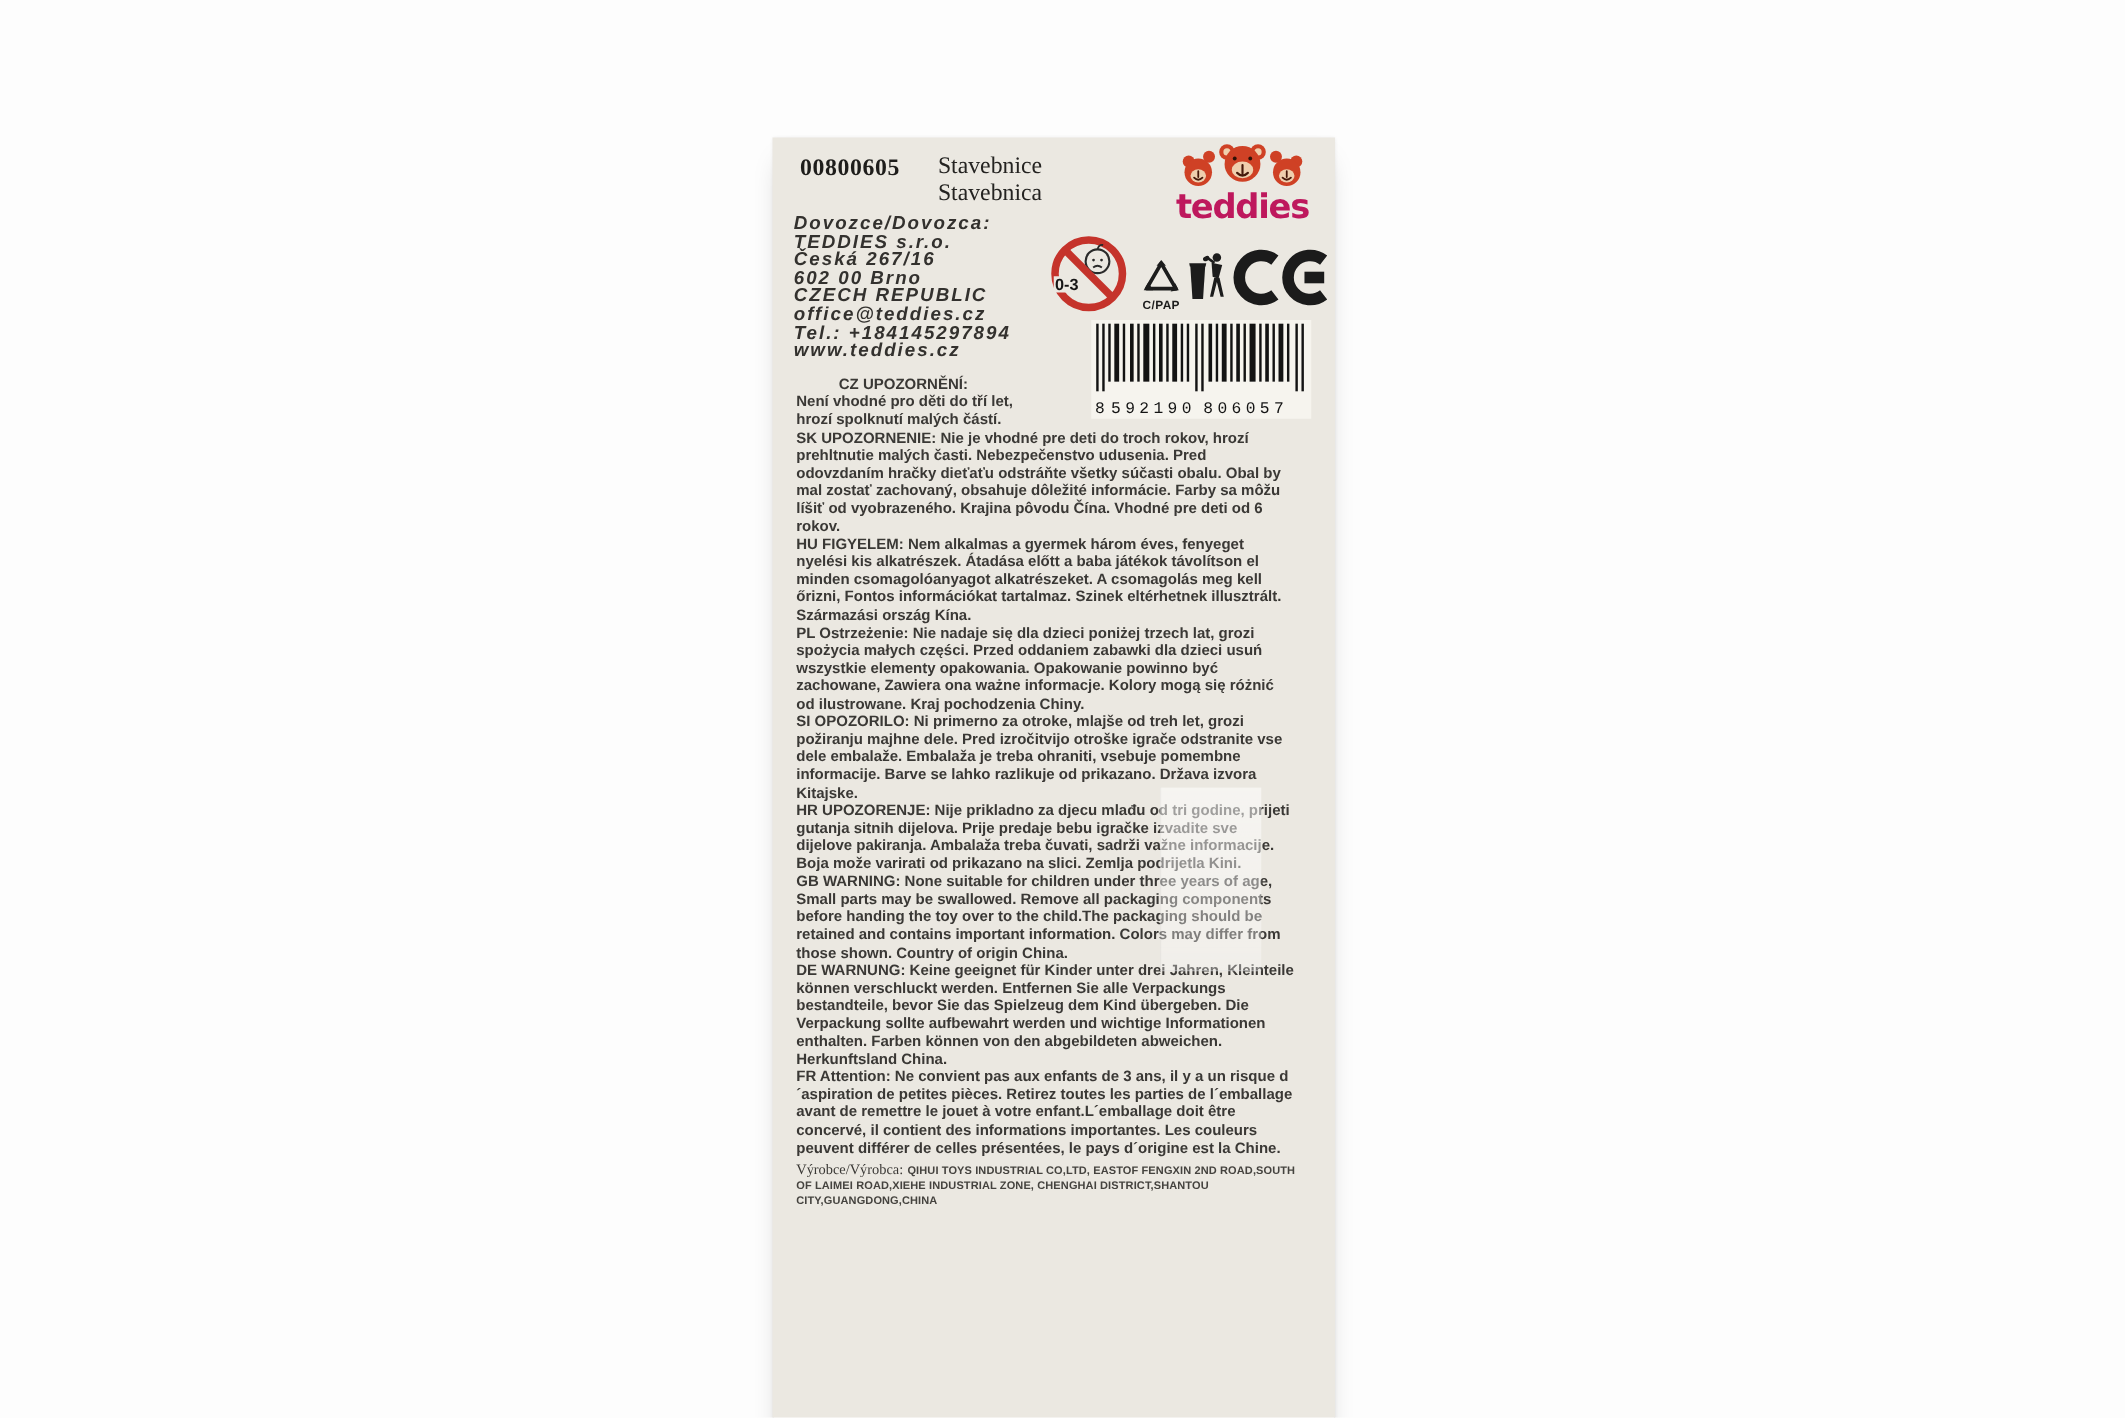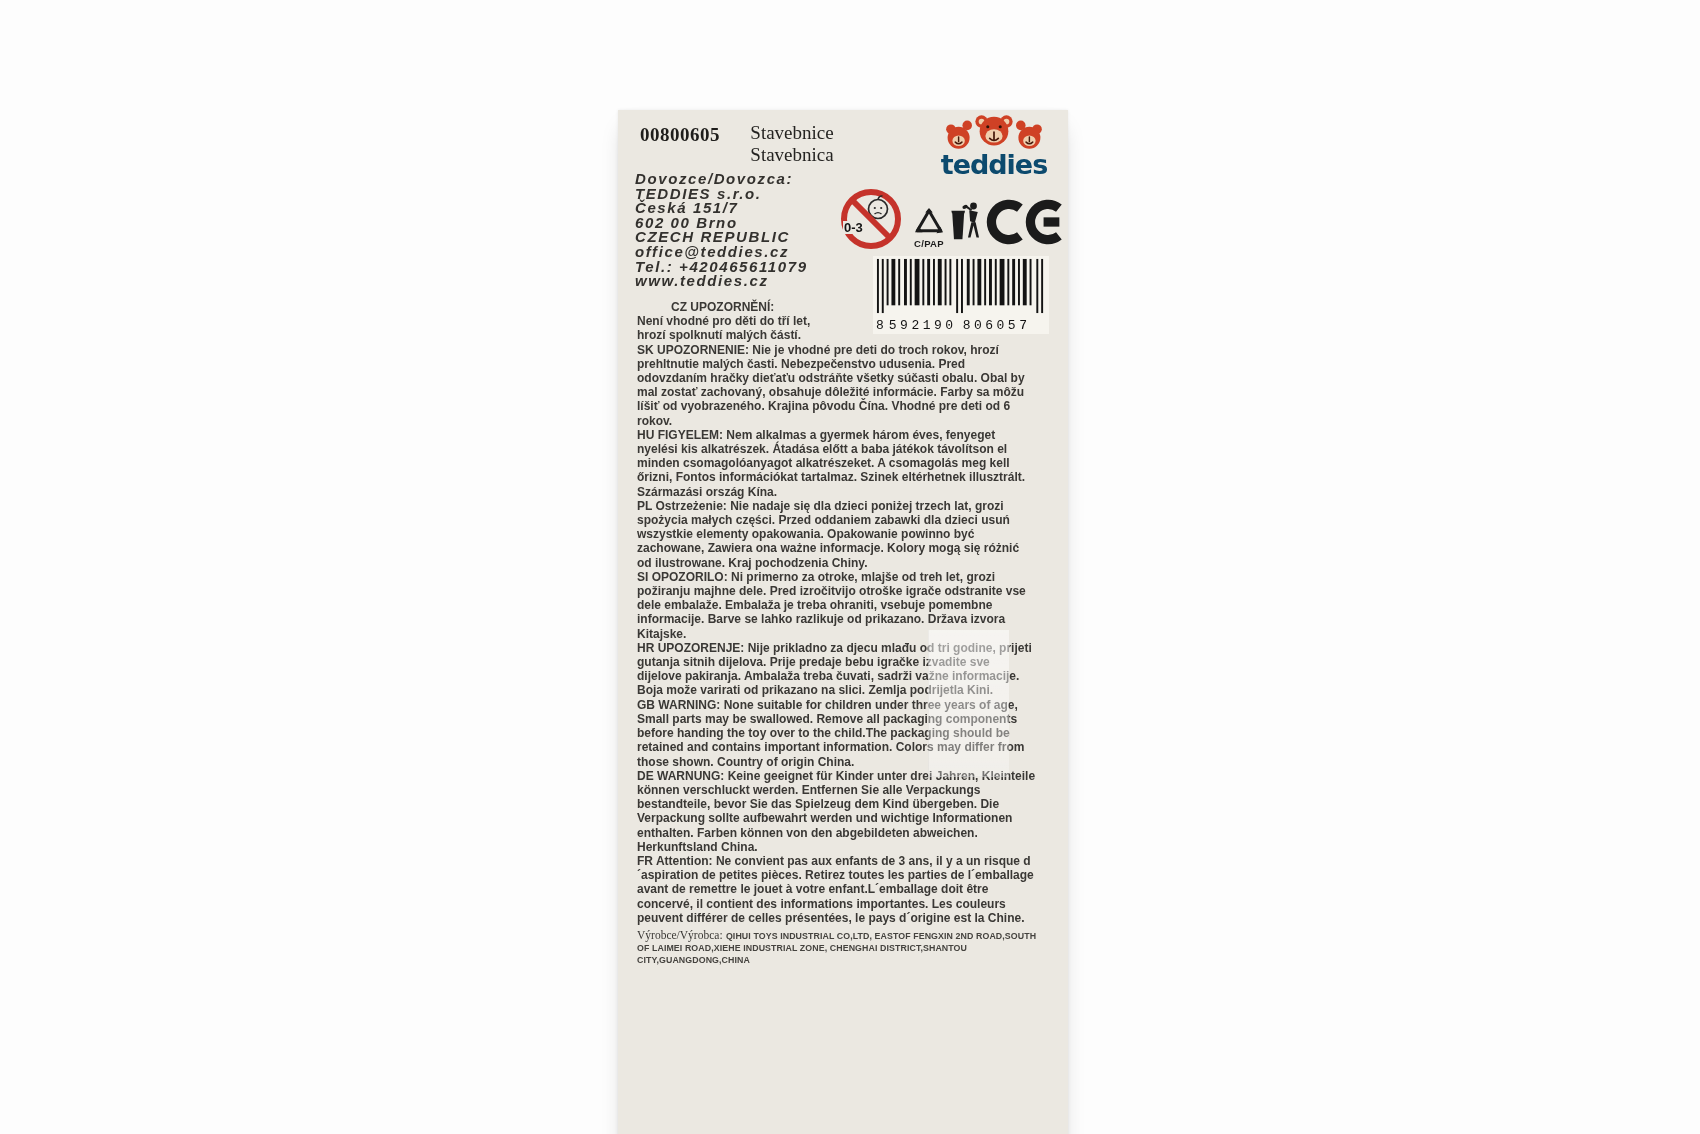--- a/index.html
+++ b/index.html
@@ -22,21 +22,21 @@
     font-family:"Liberation Serif",serif;font-weight:bold;font-size:19px;letter-spacing:.5px;color:#1e1d1b;
   }
   .title{
     position:absolute;left:99px;top:12px;width:150px;text-align:center;
     font-family:"Liberation Serif",serif;font-size:19px;line-height:22px;color:#242321;
   }
   .logo{position:absolute;right:16px;top:2px;width:116px;text-align:center;}
   .logo-text{
     margin-top:-9px;
     font-family:"DejaVu Sans",sans-serif;font-weight:800;font-size:27px;line-height:28px;
-    color:#0c4a6e;letter-spacing:-1px;
+    color:#be185d;letter-spacing:-1px;
   }
   
   .importer{
     position:absolute;left:17px;top:62px;
     font-weight:bold;font-style:italic;font-size:15px;line-height:14.6px;
     letter-spacing:1.6px;color:#33312e;white-space:nowrap;
   }
   
   .age-icon{position:absolute;left:222px;top:78px;}
   .recycle{position:absolute;left:292px;top:97px;width:38px;text-align:center;}
@@ -114,25 +114,25 @@
       <circle cx="49.5" cy="15.5" r="1.6" fill="#2d1106"></circle>
         <circle cx="62.5" cy="15.5" r="1.6" fill="#2d1106"></circle>
       <path d="M56 21 v7 M51.5 27.5 q4.5 4.5 9 0" stroke="#46190b" stroke-width="1.8" fill="none" stroke-linecap="round"></path>
     </svg>
     <div class="logo-text">teddies</div>
   </div>
 
   <div class="importer">
     <div>Dovozce/Dovozca:</div>
     <div>TEDDIES s.r.o.</div>
-    <div>Česká 151/7</div>
+    <div>Česká 267/16</div>
     <div>602 00 Brno</div>
     <div>CZECH REPUBLIC</div>
     <div>office@teddies.cz</div>
-    <div>Tel.: +420465611079</div>
+    <div>Tel.: +184145297894</div>
     <div>www.teddies.cz</div>
   </div>
 
   <svg class="age-icon" width="62" height="62" viewBox="0 0 62 62">
     <circle cx="31" cy="31" r="27" fill="none" stroke="#c5332b" stroke-width="6"></circle>
     <circle cx="38" cy="21" r="9.5" fill="none" stroke="#2a2a2a" stroke-width="1.7"></circle>
     <path d="M38 11.5 q1 -4 4.5 -3.5" fill="none" stroke="#2a2a2a" stroke-width="1.5"></path>
     <circle cx="34.8" cy="20" r="1.1" fill="#2a2a2a"></circle>
       <circle cx="41.2" cy="20" r="1.1" fill="#2a2a2a"></circle>
     <path d="M34.5 26 q3.5 -2.8 7 0" fill="none" stroke="#2a2a2a" stroke-width="1.4"></path>

